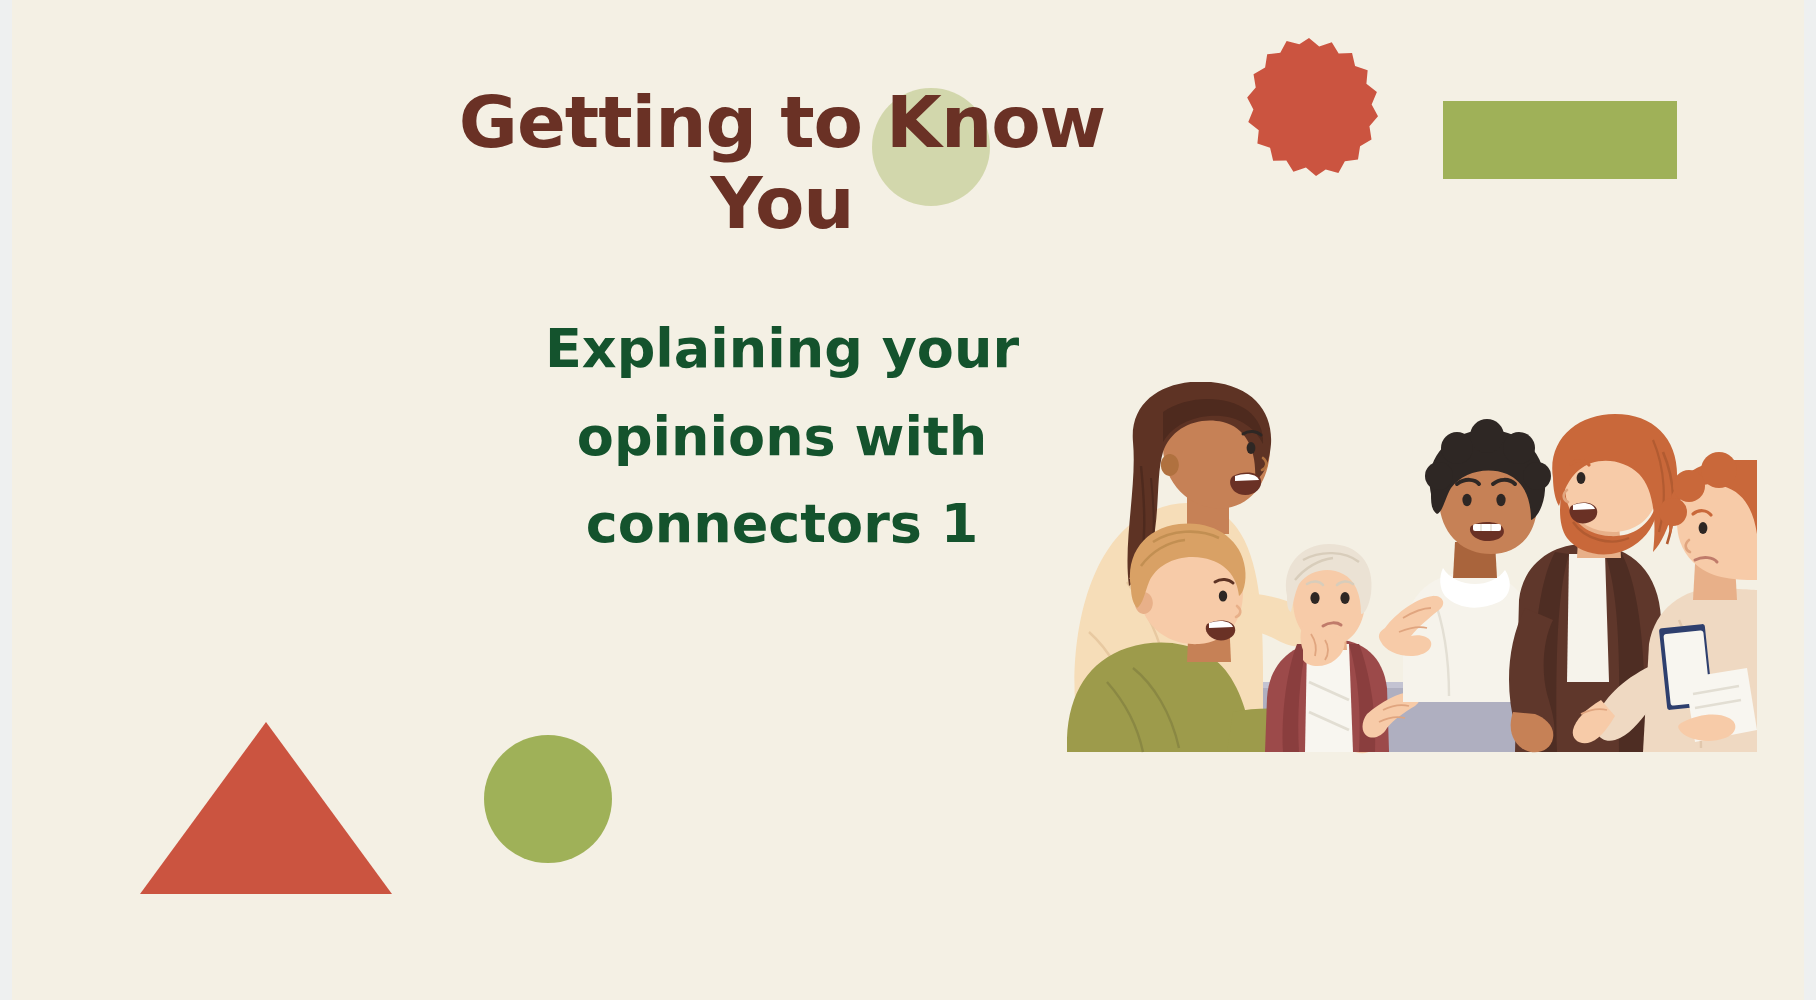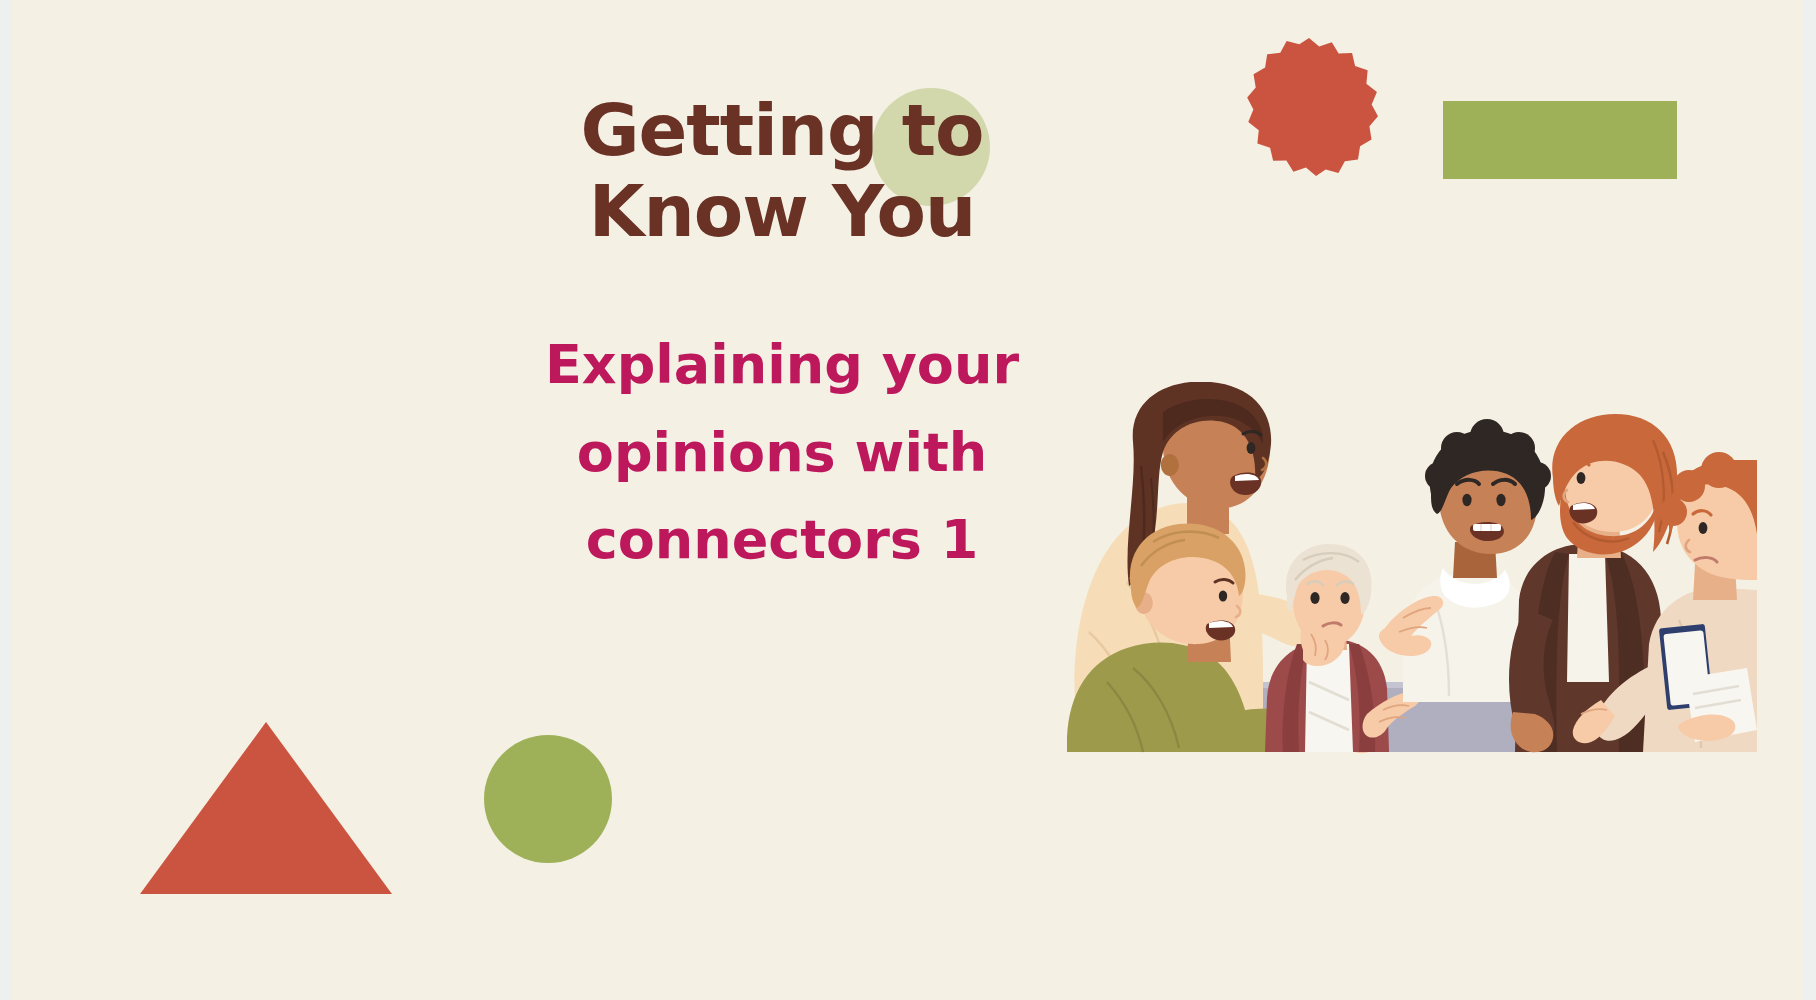--- a/index.html
+++ b/index.html
@@ -59,39 +59,39 @@
 
   
   #text-block {
     position: absolute;
     left: 440px;
     top: 82px;
     width: 660px;
     text-align: center;
   }
   #slide-title {
-    margin: 8px;
+    margin: 0;
     font-family: "DejaVu Sans", sans-serif;
     font-weight: 700;
     font-size: 72px;
     line-height: 1.12;
     letter-spacing: -1px;
     color: #6A3125;
     position: relative;
     z-index: 3;
   }
   #slide-subtitle {
     margin: 0;
     padding-top: 62px;
     font-family: "DejaVu Sans", sans-serif;
     font-weight: 700;
     font-size: 54px;
     line-height: 1.62;
     letter-spacing: 0px;
-    color: #be185d;
+    color: #14532d;
     position: relative;
     z-index: 3;
   }
 
   
   #illustration {
     position: absolute;
     left: 1055px;
     top: 382px;
     width: 690px;

